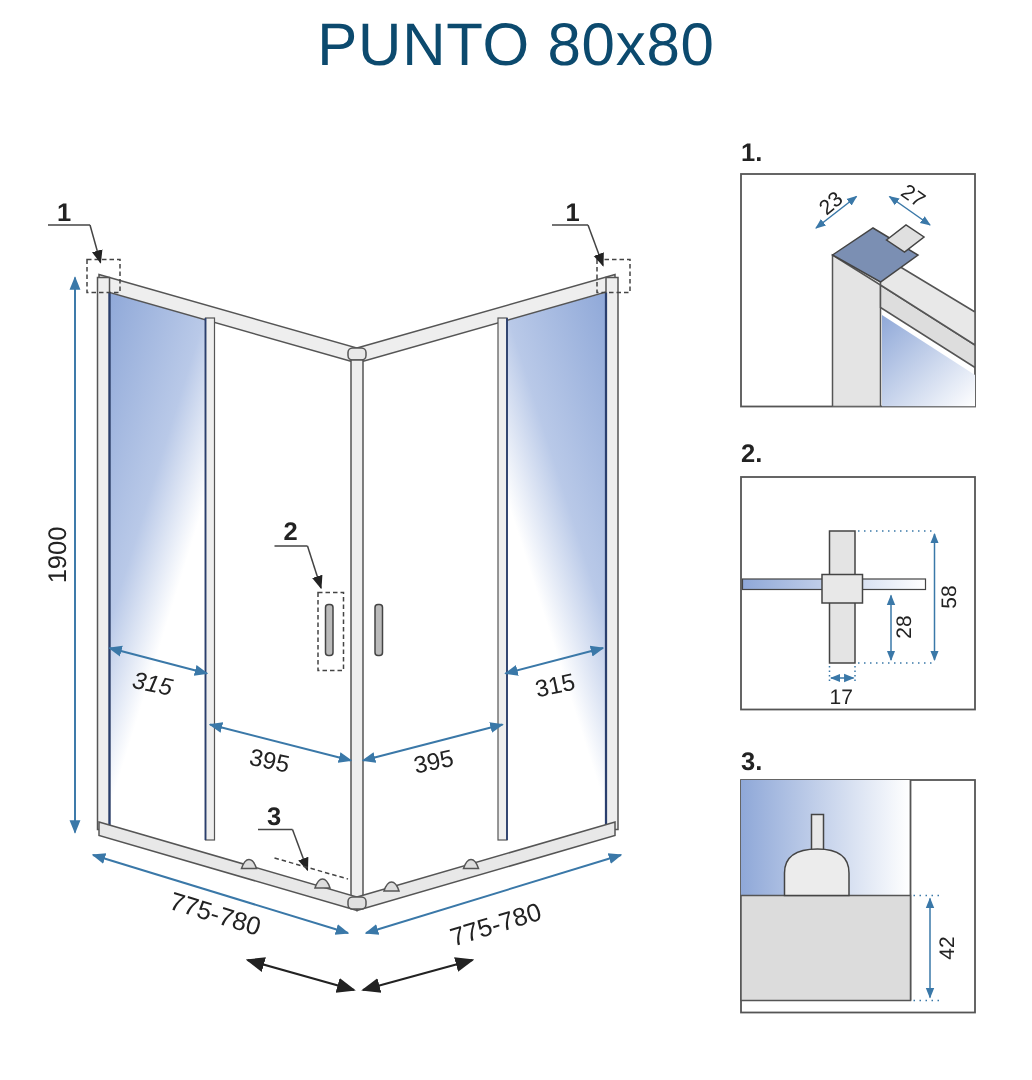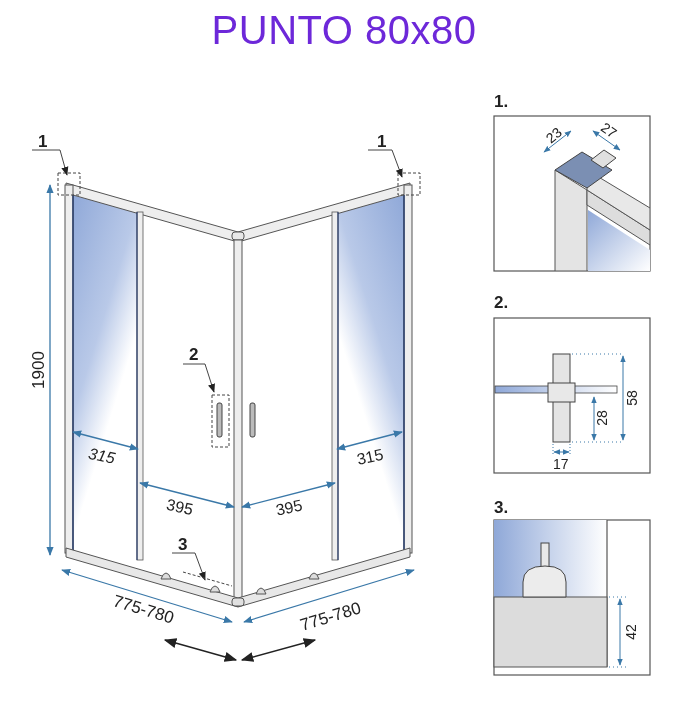--- a/index.html
+++ b/index.html
@@ -1,19 +1,19 @@
 <!DOCTYPE html>
 <html><head>
   <meta charset="utf-8">
   <style>
     html, body { margin: 0; padding: 0; background: #ffffff; }
     body { width: 688px; height: 720px; position: relative; overflow: hidden;
            font-family: "Liberation Sans", sans-serif; color: #222; }
     .title { position: absolute; left: 0; top: 8px; width: 688px; text-align: center;
-             font-size: 40px; font-weight: normal; letter-spacing: 0.5px; color: #6d28d9;
+             font-size: 40px; font-weight: normal; letter-spacing: 0.5px; color: #0c4a6e;
              font-family: "Liberation Sans", sans-serif; }
     svg { position: absolute; left: 0; top: 0; }
     .lbl { font-family: "Liberation Sans", sans-serif; fill: #222; }
     .bold { font-weight: bold; }
   </style>
 </head>
 <body>
 
 <div class="title">PUNTO 80x80</div>
 

